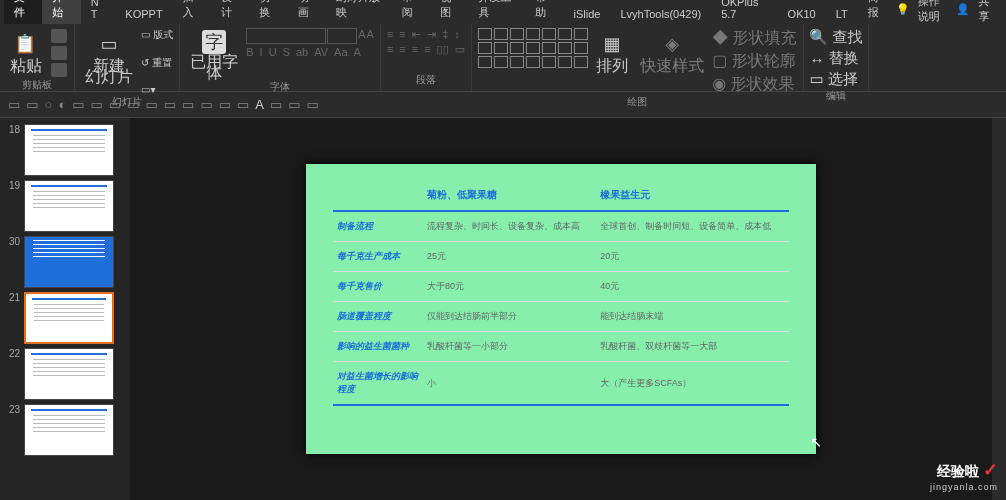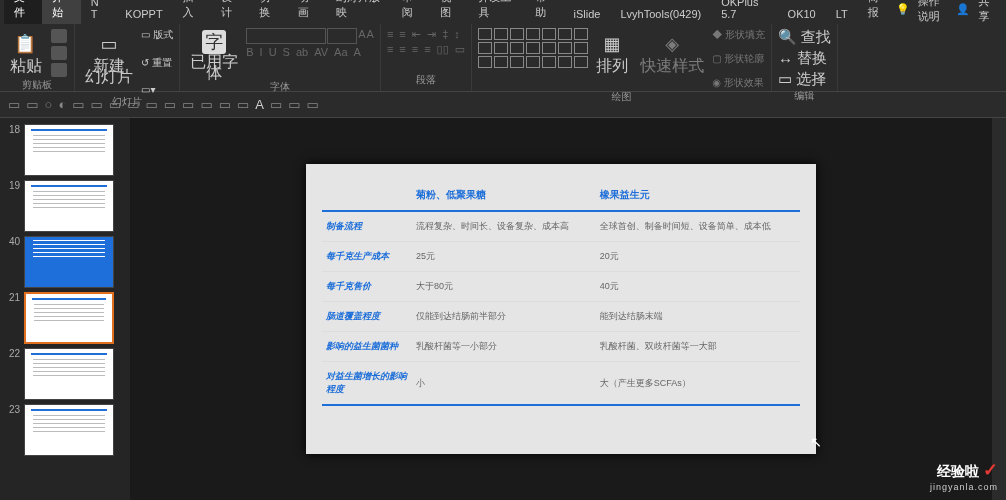--- a/index.html
+++ b/index.html
@@ -27,21 +27,21 @@
 .main { display:flex; height:382px; background:#1a1a1a; }
 .thumbs { width:130px; background:#252525; overflow:hidden; padding:4px 0; }
 .thumb-item { display:flex; align-items:flex-start; padding:2px 6px; gap:4px; }
 .thumb-num { color:#aaa; font-size:10px; width:14px; text-align:right; }
 .thumb { width:90px; height:52px; background:#fff; border:1px solid #444; position:relative; }
 .thumb.sel { border:2px solid #e07020; }
 .thumb.blue { background:#1e6fd9; }
 .thumb .line { height:2px; background:#1e6fd9; margin:4px 6px; }
 .thumb .txt { height:1px; background:#bbb; margin:3px 8px; }
 .canvas { flex:1; position:relative; display:flex; align-items:center; justify-content:center; overflow:hidden; }
-.slide { width:510px; height:290px; background:#e5e5e5; box-shadow:0 0 10px #000; padding:18px 16px; }
+.slide { width:510px; height:290px; background:#86efac; box-shadow:0 0 10px #000; padding:18px 27px; }
 table.comp { width:100%; border-collapse:collapse; font-size:9px; }
 table.comp th { color:#1e6fd9; font-weight:bold; padding:6px 4px 8px; border-bottom:2px solid #1e6fd9; text-align:left; font-size:10px; }
 table.comp th:first-child { width:90px; }
 table.comp td { padding:8px 4px; border-bottom:1px solid #ddd; color:#666; }
 table.comp td.rh { color:#1e6fd9; font-weight:bold; font-size:9px;font-style:italic; }
 table.comp tr:last-child td { border-bottom:2px solid #1e6fd9; }
 .scroll-v { width:14px; background:#2b2b2b; }
 .watermark { position:absolute; right:8px; bottom:6px; color:#fff; font-size:14px; font-weight:bold; text-align:right; line-height:14px; }
 .watermark .red { color:#e53935; font-size:18px; }
 .watermark .sub { font-size:9px; color:#ccc; font-weight:normal; letter-spacing:1px; }
@@ -185,21 +185,21 @@
           <span></span>
       </div>
       <div class="big-btn">
         <div class="ic">▦</div>
         <div class="lbl">排列</div>
       </div>
       <div class="big-btn" style="opacity:0.5">
         <div class="ic">◈</div>
         <div class="lbl">快速样式</div>
       </div>
-      <div class="col" style="gap:10px;font-size:10px;color:#777">
+      <div class="col" style="gap:2px;font-size:16px;color:#777">
         <span>◆ <span>形状填充</span></span>
         <span>▢ <span>形状轮廓</span></span>
         <span>◉ <span>形状效果</span></span>
       </div>
     </div>
     <div class="group-label">绘图</div>
   </div>
   <div class="group">
     <div class="group-body">
       <div class="col" style="gap:2px;font-size:15px">
@@ -251,21 +251,21 @@
         <div class="thumb">
           <div class="line"></div>
           <div class="txt"></div>
           <div class="txt"></div>
           <div class="txt"></div>
           <div class="txt"></div>
           <div class="txt"></div>
         </div>
       </div>
       <div class="thumb-item">
-        <div class="thumb-num">40</div>
+        <div class="thumb-num">30</div>
         <div class="thumb blue">
           <div class="txt" style="background: rgb(255, 255, 255);"></div>
           <div class="txt" style="background: rgb(255, 255, 255);"></div>
           <div class="txt" style="background: rgb(255, 255, 255);"></div>
           <div class="txt" style="background: rgb(255, 255, 255);"></div>
           <div class="txt" style="background: rgb(255, 255, 255);"></div>
         </div>
       </div>
       <div class="thumb-item">
         <div class="thumb-num">21</div>

